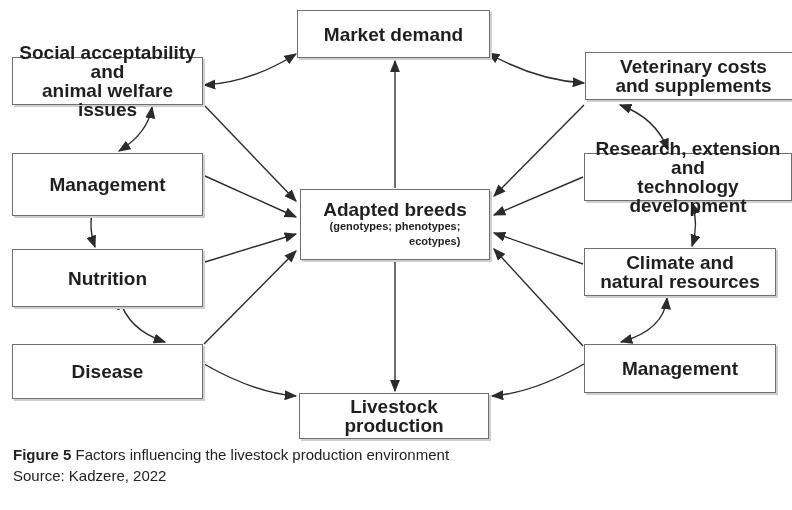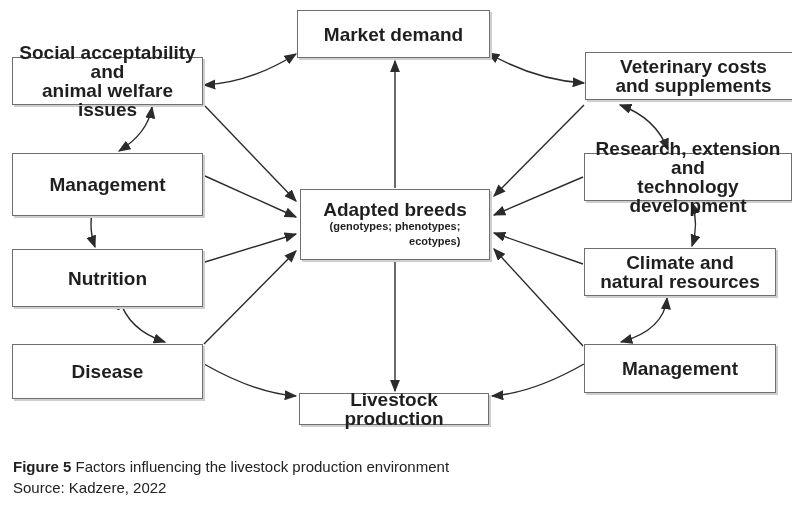--- a/index.html
+++ b/index.html
@@ -4,21 +4,21 @@
 <style>
   html,body{margin:0;padding:0;background:#ffffff;}
   .page{position:relative;width:792px;height:510px;background:#ffffff;overflow:hidden;
         font-family:"Liberation Sans",sans-serif;}
   .arrows{position:absolute;left:0;top:0;width:792px;height:445px;}
   .box{position:absolute;background:#ffffff;border:1.5px solid #6f6f6f;
        box-shadow:2px 2px 0 #cfcfcf;display:flex;flex-direction:column;
        align-items:center;justify-content:center;text-align:center;box-sizing:border-box;}
   .lbl{font-weight:700;font-size:19px;line-height:19px;color:#1f1f1f;white-space:pre-line;}
   .sub{font-weight:700;font-size:11px;line-height:15px;color:#1f1f1f;white-space:pre-line;text-align:right;}
-  .caption{position:absolute;left:13px;top:456px;font-size:15px;line-height:21px;color:#222222;}
+  .caption{position:absolute;left:13px;top:444px;font-size:15px;line-height:21px;color:#222222;}
   .caption b{font-weight:700;}
 </style>
 </head>
 <body>
 
 <div class="page">
 
   <svg class="arrows" viewBox="0 0 792 445" xmlns="http://www.w3.org/2000/svg">
     <defs>
       <marker id="ah" viewBox="0 0 10 8" refX="9" refY="4" markerWidth="9" markerHeight="7.2" orient="auto-start-reverse">
@@ -93,21 +93,21 @@
   </div>
 
   <div class="box" style="left:12px;top:344px;width:191px;height:55px">
     <span class="lbl">Disease</span>
   </div>
 
   <div class="box" style="left:584px;top:344px;width:192px;height:49px">
     <span class="lbl">Management</span>
   </div>
 
-  <div class="box" style="left:299px;top:393px;width:190px;height:32px">
+  <div class="box" style="left:299px;top:393px;width:190px;height:46px">
     <span class="lbl">Livestock production</span>
   </div>
 
   <div class="caption">
     <div><b>Figure 5</b><span> Factors influencing the livestock production environment</span></div>
     <div>Source: Kadzere, 2022</div>
   </div>
 
 </div>
 

